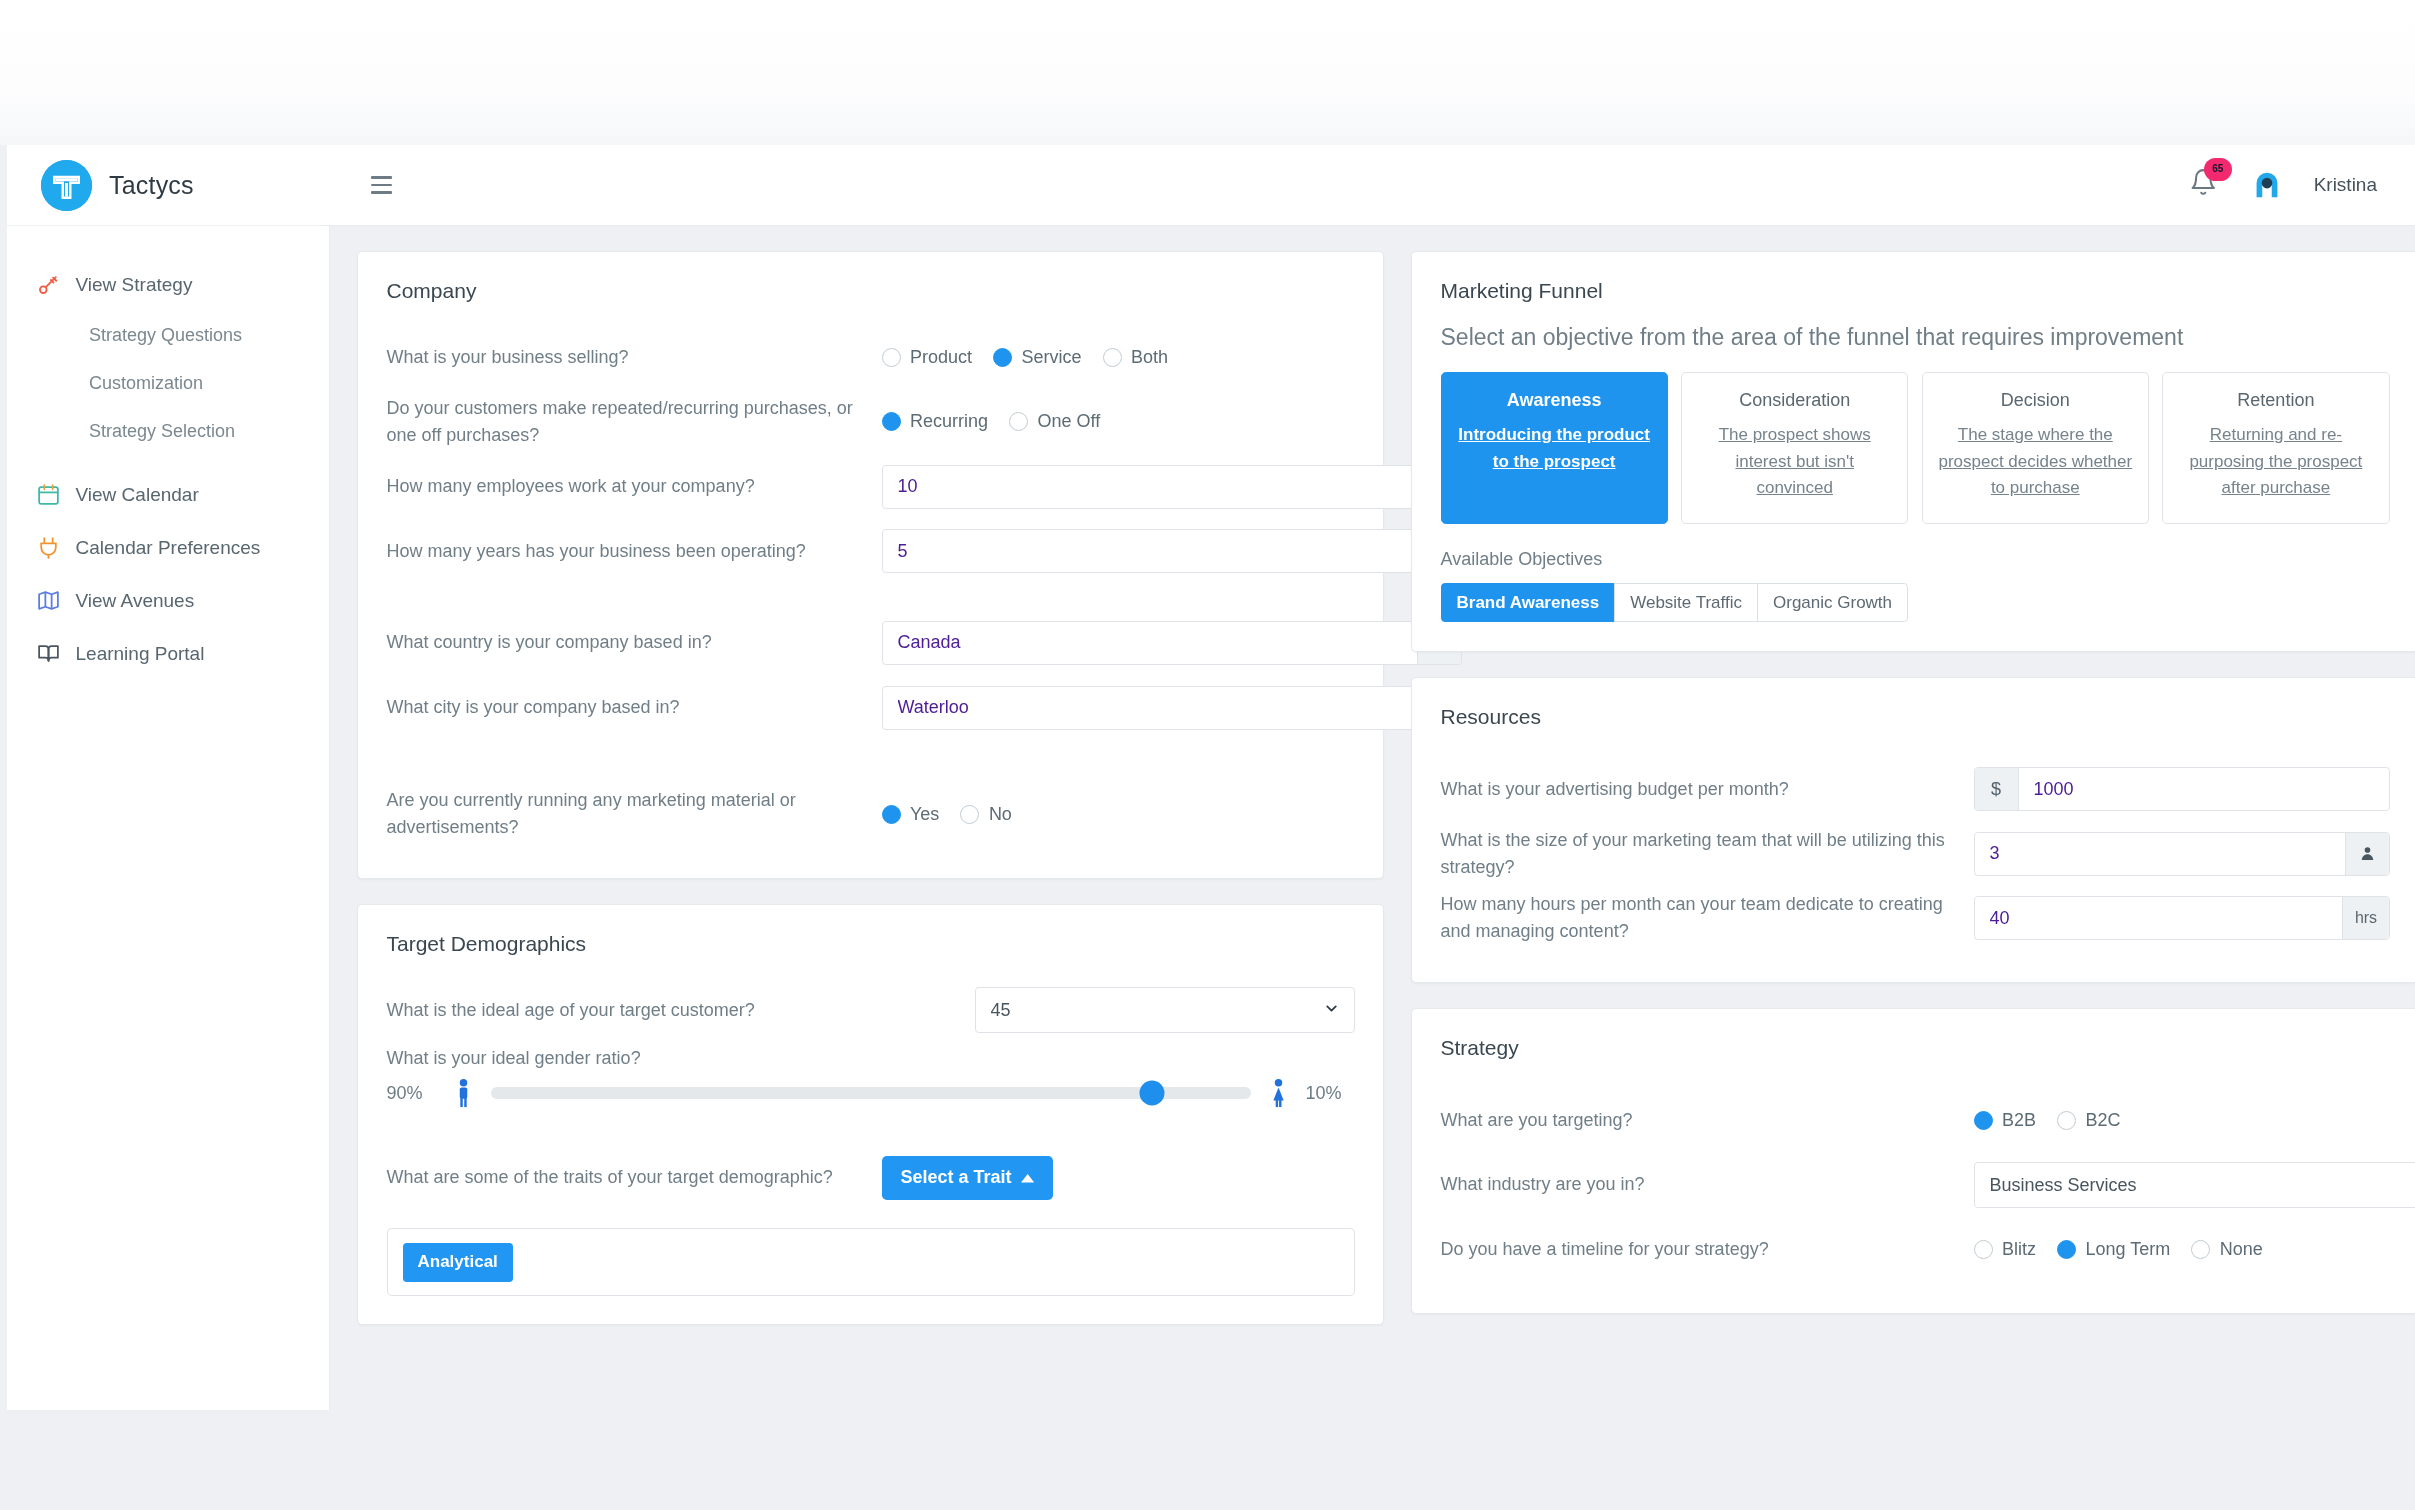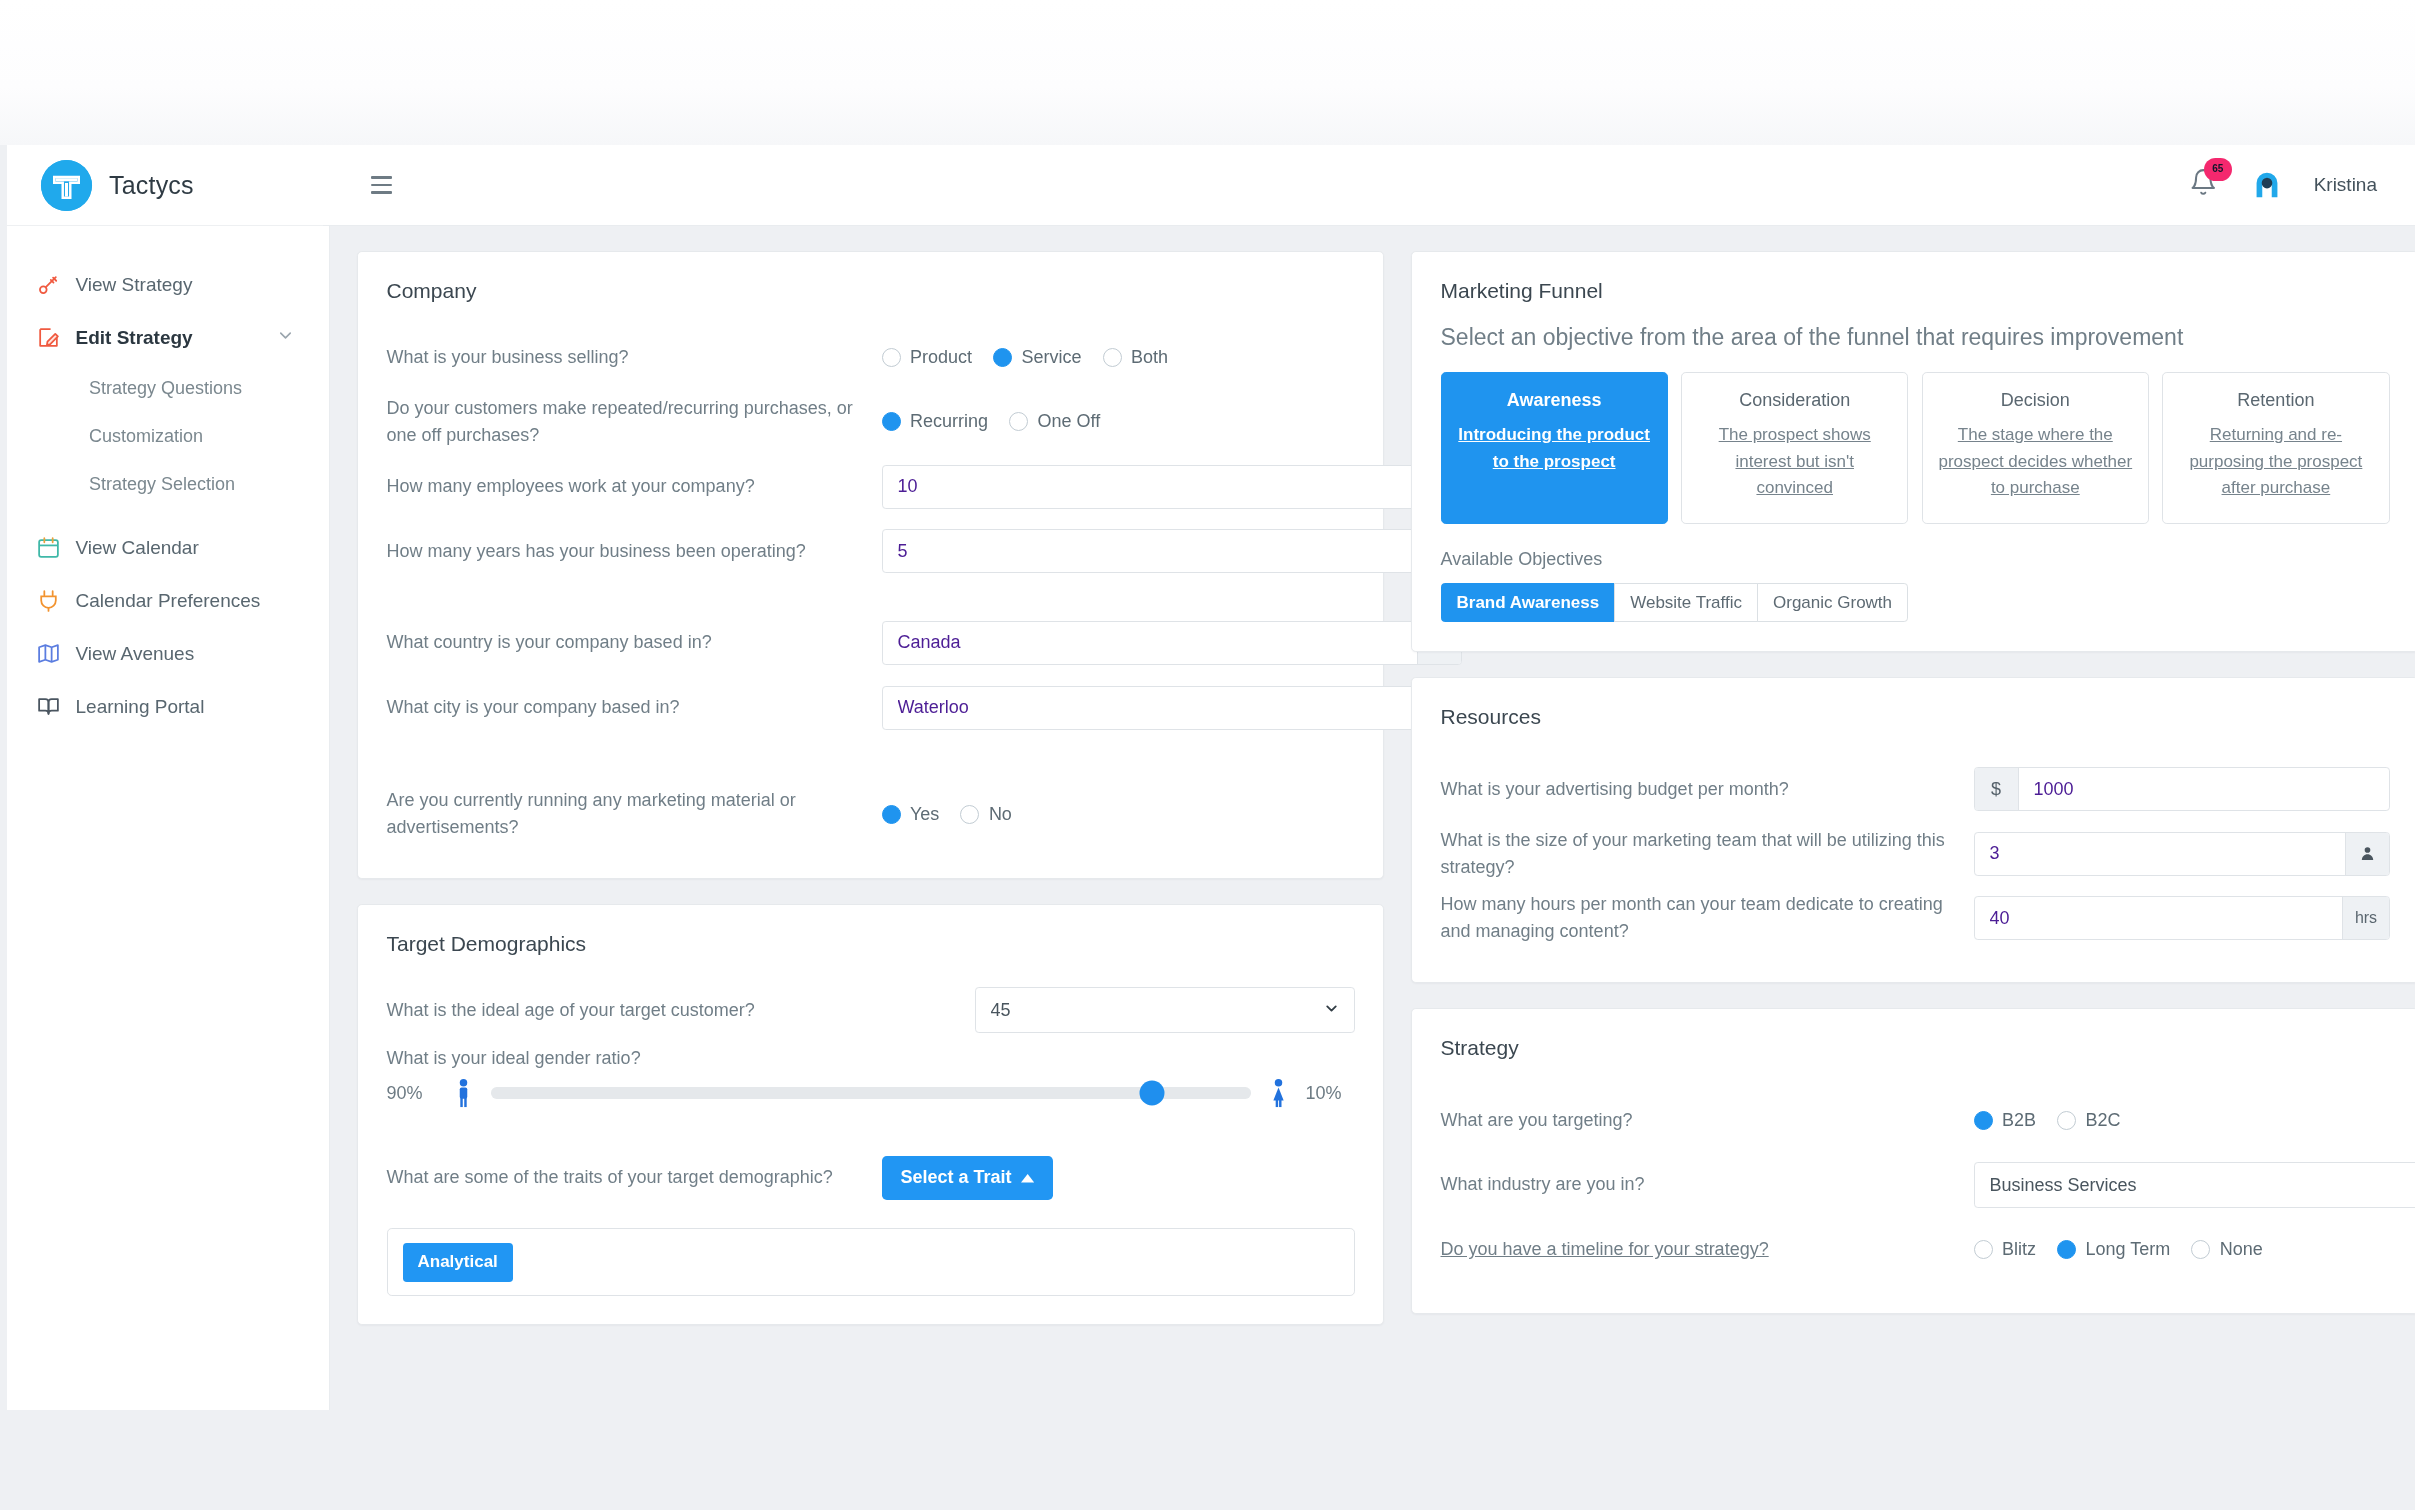--- a/index.html
+++ b/index.html
@@ -235,34 +235,20 @@
           <svg width="25" height="25" viewBox="0 0 24 24" fill="none" stroke="#f05a40" stroke-width="1.7" stroke-linecap="round">
             <circle cx="7" cy="17" r="3.2"></circle>
             <path d="M9.4 14.6 L19 5"></path>
               <path d="M16.4 5.4 L19.4 8.4"></path>
               <path d="M14.2 7.6 L16.8 10.2"></path>
           </svg>
         </span>
         <span>View Strategy</span>
       </div>
 
-      <div class="nav-item active-parent">
-        <span class="ico">
-          <svg width="25" height="25" viewBox="0 0 24 24" fill="none" stroke="#f05a40" stroke-width="1.7" stroke-linejoin="round">
-            <path d="M4 4 H14 M4 4 V20 H20 V11"></path>
-            <path d="M11 16 L18.5 8.5 L21 11 L13.5 18.5 L10.5 19 Z" fill="#ffe3dc"></path>
-          </svg>
-        </span>
-        <span>Edit Strategy</span>
-        <span class="nav-chevron">
-          <svg width="19" height="19" viewBox="0 0 24 24" fill="none" stroke="#9aa5ad" stroke-width="2" stroke-linecap="round" stroke-linejoin="round">
-              <polyline points="6 9 12 15 18 9"></polyline>
-            </svg>
-        </span>
-      </div>
 
       <div class="nav-sub">
         <span>Strategy Questions</span>
       </div>
       <div class="nav-sub">
         <span>Customization</span>
       </div>
       <div class="nav-sub">
         <span>Strategy Selection</span>
       </div>
@@ -646,21 +632,21 @@
               <div class="select-wrap wide">
                 <select>
                   <option>Business Services</option>
                 </select>
                 
               </div>
             </div>
           </div>
 
           <div class="row">
-            <div class="q q-left" style="width:533px;flex:0 0 533px;text-decoration:underline;">Do you have a timeline for your strategy?</div>
+            <div class="q q-left" style="width:533px;flex:0 0 533px;">Do you have a timeline for your strategy?</div>
             <div class="ctl">
               <div class="radio-group">
                 <label class="radio-opt">
                   <span class="radio"></span>
                   <span class="radio-label">Blitz</span>
                 </label>
                 <label class="radio-opt">
                   <span class="radio on"></span>
                   <span class="radio-label">Long Term</span>
                 </label>

